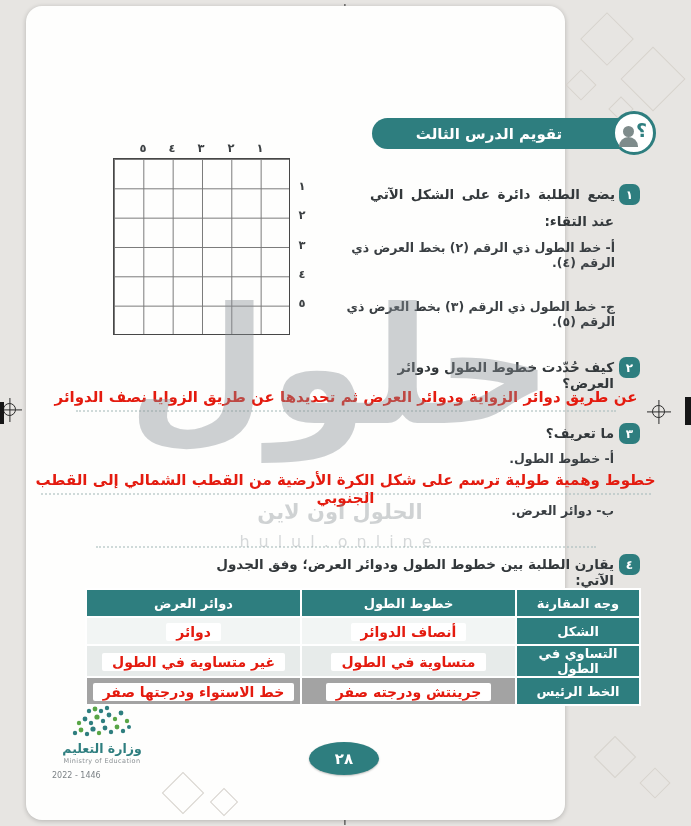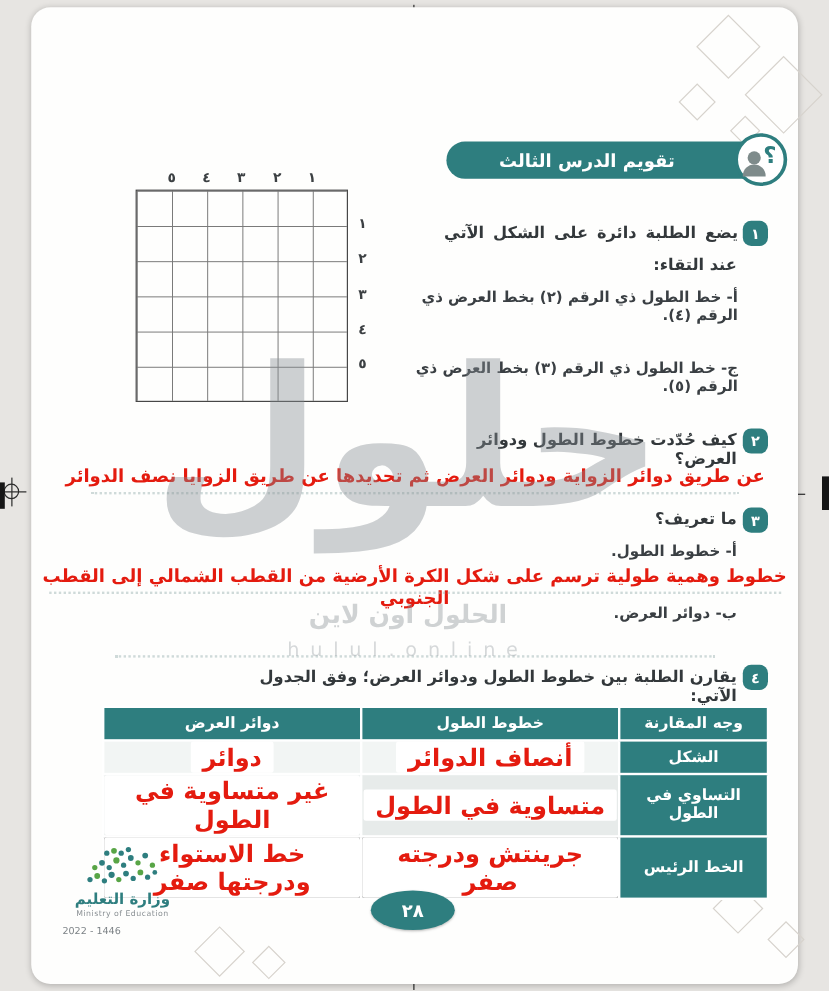--- a/index.html
+++ b/index.html
@@ -1,21 +1,21 @@
 <!DOCTYPE html>
 <html><head>
 <meta charset="utf-8">
 <title>تقويم الدرس الثالث</title>
 <style>
   * { margin:0; padding:0; box-sizing:border-box; }
   html,body { width:691px; height:826px; }
   body { background:#e7e5e2; font-family:"DejaVu Sans", sans-serif; position:relative; overflow:hidden; }
   .canvas { position:absolute; inset:0; }
 
-  .page { position:absolute; left:26px; top:6px; width:639px; height:814px;
+  .page { position:absolute; left:26px; top:6px; width:539px; height:814px;
           background:#fefefd; border-radius:16px; box-shadow:0 1px 5px rgba(0,0,0,.22); }
 
   
   .diamond { position:absolute; border:1.5px solid #d7d3cd; transform:rotate(45deg); background:transparent; }
   .target { position:absolute; width:13px; height:13px; border:1.3px solid #2b2b2b; border-radius:50%; }
   .target::before { content:""; position:absolute; left:50%; top:-6px; height:24px; width:1.2px; background:#2b2b2b; transform:translateX(-50%); }
   .target::after  { content:""; position:absolute; top:50%; left:-6px; width:24px; height:1.2px; background:#2b2b2b; transform:translateY(-50%); }
   .edge-bar { position:absolute; background:#161616; }
 
   
@@ -52,21 +52,21 @@
   .cmp-table { position:absolute; left:59px; top:582px; width:556px; border-collapse:collapse;
                direction:rtl; table-layout:fixed; border:1px solid #ccd6d5; }
   .cmp-table th, .cmp-table td { height:28px; text-align:center; vertical-align:middle; }
   .cmp-table th:nth-child(1), .cmp-table td:nth-child(1) { width:124px; }
   .teal-cell { background:#2e7e7f; color:#fff; font-weight:bold; font-size:13px; border:2px solid #fff; }
   .data-cell { border:2px solid #fff; }
   .row-a .data-cell { background:#f2f5f4; }
   .row-b .data-cell { background:#e7ebea; }
   .row-c .data-cell { background:#a3a3a3; }
   .ansbox { display:inline-block; background:#fff; padding:1px 10px; color:#e41b0f;
-            font-weight:bold; font-size:20px; border-radius:2px; direction:rtl; }
+            font-weight:bold; font-size:14px; border-radius:2px; direction:rtl; }
 
   
   .page-oval { position:absolute; left:283px; top:736px; width:70px; height:33px; background:#2e7e7f;
                border-radius:50%; display:flex; align-items:center; justify-content:center;
                color:#fff; font-weight:bold; font-size:15px; box-shadow:0 1px 2px rgba(0,0,0,.25); }
   .ministry { position:absolute; left:20px; top:697px; width:112px; text-align:center; }
   .ministry svg { display:block; margin:0 auto 2px auto; }
   .min-ar { color:#2e7e7f; font-weight:bold; font-size:12.5px; direction:rtl; }
   .min-en { color:#8a9094; font-size:6.5px; letter-spacing:.4px; margin-top:1px; }
   .min-ed { color:#7c8286; font-size:8px; margin-top:6px; text-align:left; padding-left:6px; }

